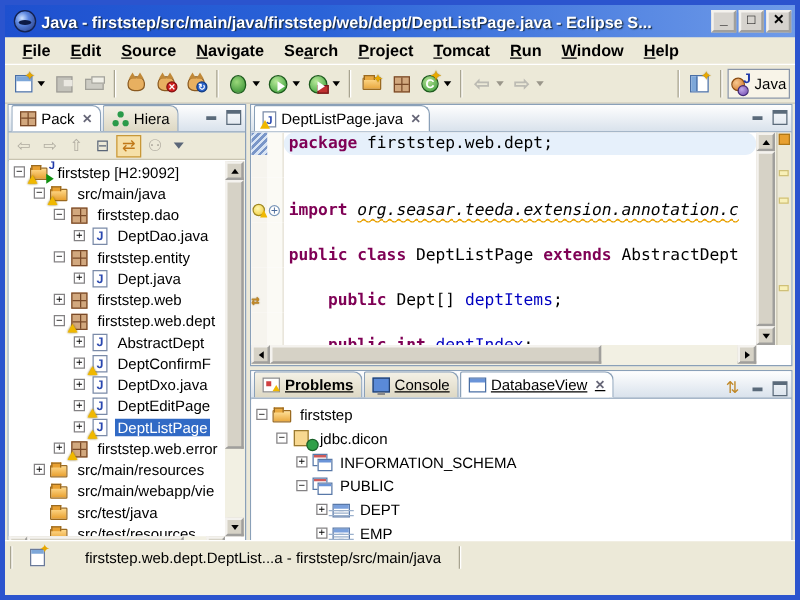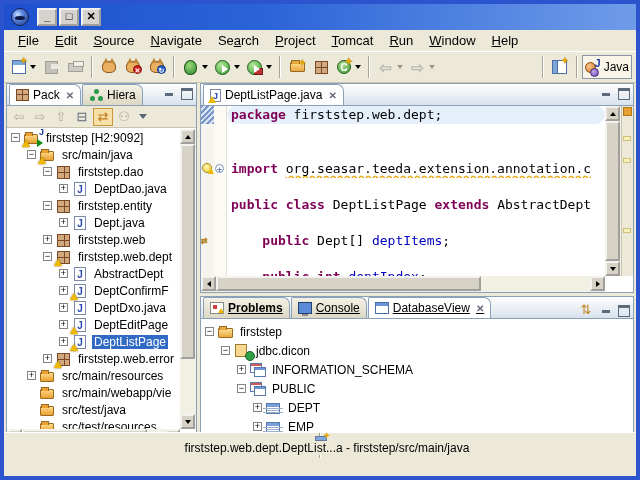--- a/index.html
+++ b/index.html
@@ -18,21 +18,21 @@
   .tb-logo::after{content:"";position:absolute;left:3px;top:7px;width:10px;height:4px;
     border-radius:50%;background:#0c1a45;}
   .tb-title{color:#fff;font-weight:bold;font-size:13px;white-space:nowrap;overflow:hidden;
     text-overflow:ellipsis;flex:1;text-shadow:1px 1px 1px #123;}
   .tb-btns{display:flex;gap:2px;flex:none;margin-left:4px;}
   .tb-btn{width:20px;height:18px;background:#d6d3ce;border:2px outset #f4f2ee;
     font-size:11px;font-weight:bold;line-height:13px;text-align:center;color:#000;cursor:default;}
 
   
   .menubar{position:absolute;left:0;top:26px;width:632px;height:21px;display:flex;
-    align-items:center;padding-left:6px;background:#ece9d8;font-size:13px;}
+    align-items:center;padding-left:6px;background:#ece9d8;font-size:13px;font-weight:bold;}
   .mi{padding:2px 8px;white-space:nowrap;}
 
   
   .toolbar{position:absolute;left:0;top:47px;width:632px;height:32px;background:#ece9d8;
     border-top:1px solid #fff;border-bottom:1px solid #c9c5b4;display:flex;align-items:center;padding:0 4px;}
   .tsep{width:2px;height:22px;margin:0 4px;border-left:1px solid #a8a490;border-right:1px solid #fff;}
   .tbtn{height:24px;min-width:24px;display:flex;align-items:center;justify-content:center;
     padding:0 2px;position:relative;border:1px solid transparent;}
   .tbtn.pressed{border:1px solid #8a96a8;background:#f8f4e8;}
   .dd{width:0;height:0;border-left:3px solid transparent;border-right:3px solid transparent;
@@ -155,21 +155,21 @@
   #edBody{position:absolute;left:0;top:22px;right:28px;bottom:16px;background:#fff;overflow:hidden;
     font-family:"DejaVu Sans Mono",monospace;font-size:13px;}
   .cl{height:18px;display:flex;align-items:center;}
   .cl .g1{width:13px;height:18px;flex:none;background:#f6f4ee;position:relative;}
   .cl .g2{width:13px;height:18px;flex:none;background:#fbfaf5;position:relative;border-right:1px solid #e4e0d4;}
   .cl .ct{flex:1;height:18px;line-height:18px;white-space:pre;padding-left:4px;overflow:hidden;border-radius:9px;}
   .cl.cur .ct{background:#e6f0fb;}
   .cl.cur .g1{background:repeating-linear-gradient(135deg,#7a96c8 0 2px,#d8e4f4 2px 4px);}
   .k{color:#7f0055;font-weight:bold;}
   .f{color:#0000c0;}
-  .w{text-decoration:underline;text-decoration-style:wavy;text-decoration-color:#e8a000;text-underline-offset:2px;}
+  .w{text-decoration:underline;text-decoration-style:wavy;text-decoration-color:#e8a000;text-underline-offset:2px;font-style:italic;}
   .fold{position:absolute;left:1px;top:4px;width:9px;height:9px;border:1px solid #7a96b8;border-radius:50%;
     color:#4a6a9a;font-size:9px;line-height:8px;text-align:center;background:#fff;}
   .gqf{position:absolute;left:1px;top:3px;width:10px;height:10px;border-radius:50%;
     background:radial-gradient(circle at 40% 35%,#fff8b0,#f0c830);border:1px solid #a08820;}
   .gqf::after{content:"";position:absolute;right:-3px;bottom:-2px;width:0;height:0;
     border-left:3px solid transparent;border-right:3px solid transparent;border-bottom:6px solid #f0b800;}
   .gbind{position:absolute;left:0;top:2px;color:#c08828;font-size:11px;font-weight:bold;
     text-shadow:0 0 1px #7a5408;}
   .ovruler{position:absolute;right:0;top:22px;width:12px;bottom:16px;background:#ece9d8;border-left:1px solid #c8c4b0;}
   .ovtop{position:absolute;right:1px;top:1px;width:9px;height:9px;background:#e8a030;border:1px solid #b07818;}
@@ -213,35 +213,36 @@
   .tbi-hiera::after{content:"";position:absolute;left:1px;top:7px;width:5px;height:5px;border-radius:50%;
     background:#2a9a4a;box-shadow:8px 0 0 #2a9a4a;}
   .tbi-jfile{width:11px;height:13px;background:#fff;border:1px solid #7a8aa8;color:#2a48b0;
     font-weight:bold;font-size:9px;text-align:center;line-height:12px;}
   .tbi-jfile::before{content:"J";}
   .tabwarn{position:absolute;left:-3px;bottom:-2px;width:0;height:0;border-left:4px solid transparent;
     border-right:4px solid transparent;border-bottom:7px solid #f0b800;}
 
   
   .status{position:absolute;left:0;top:428px;width:632px;height:26px;background:#ece9d8;
-    border-top:1px solid #fff;display:flex;align-items:center;flex-direction:column;}
+    border-top:1px solid #fff;display:flex;align-items:center;}
   .ssep{width:2px;height:18px;border-left:1px solid #a8a490;border-right:1px solid #fff;margin:0 4px;}
   .sicon{width:12px;height:14px;background:#fff;border:1px solid #6a7a9a;position:relative;margin:0 8px 0 10px;}
   .sicon::before{content:"";display:block;height:3px;background:#7da7d9;}
   .sicon::after{content:"\2726";position:absolute;right:-5px;top:-7px;color:#e8a800;font-size:10px;}
   .stext{font-size:12px;white-space:nowrap;padding:0 10px 0 24px;}
 </style>
 </head>
 <body>
 
 <div class="app">
  <div class="inner">
 
   <div class="titlebar">
     <span class="tb-logo"></span>
+    <span class="tb-title">Java - firststep/src/main/java/firststep/web/dept/DeptListPage.java - Eclipse S...</span>
     <span class="tb-btns">
       <span class="tb-btn">_</span>
       <span class="tb-btn">□</span>
       <span class="tb-btn">✕</span>
     </span>
   </div>
 
   <div class="menubar" id="menubar">
         <div class="mi"><u>F</u>ile</div>
         <div class="mi"><u>E</u>dit</div>

